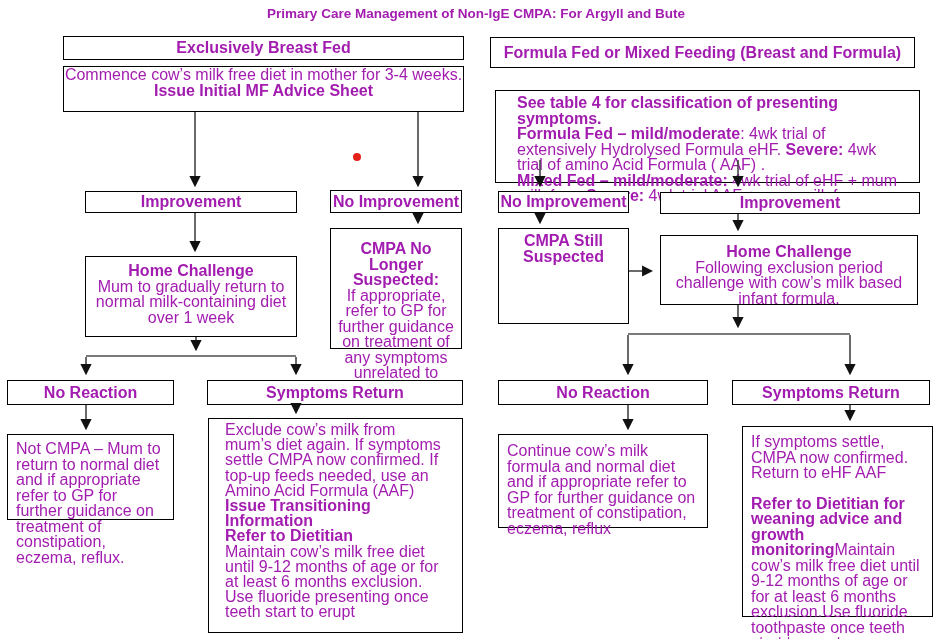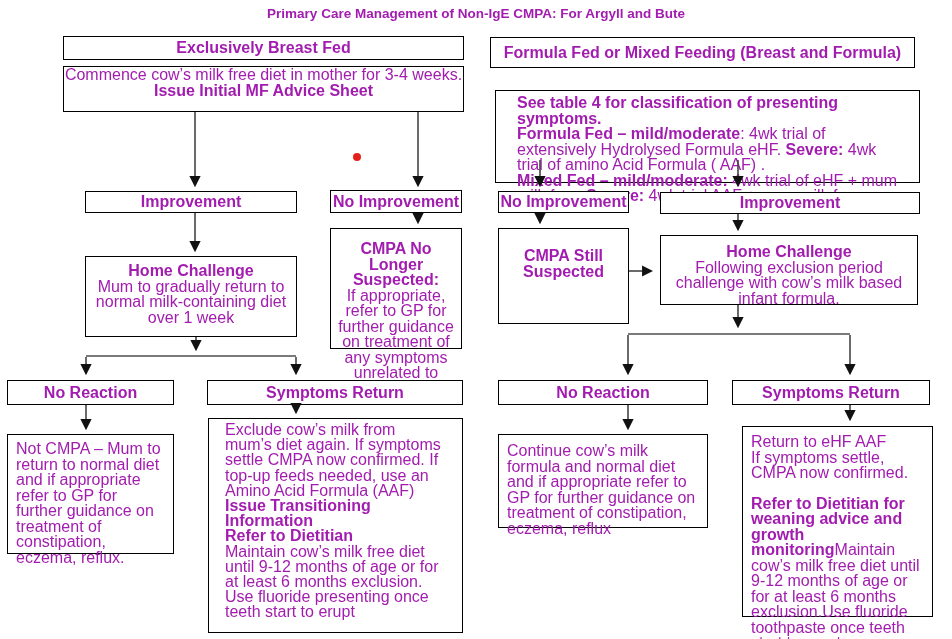--- a/index.html
+++ b/index.html
@@ -42,21 +42,21 @@
 
   <div class="box center" style="left:330px;top:228px;width:132px;height:121px;padding:12px 5px;">
     <div class="b">CMPA No Longer Suspected:</div>
     <div>If appropriate, refer to GP for further guidance on treatment of any symptoms unrelated to CMP</div>
   </div>
 
   <div class="box label" style="left:7px;top:380px;width:167px;height:25px;">No Reaction</div>
 
   <div class="box label" style="left:207px;top:380px;width:256px;height:25px;">Symptoms Return</div>
 
-  <div class="box" style="left:7px;top:434px;width:167px;height:120px;padding:6px 8px;">Not CMPA – Mum to return to normal diet and if appropriate refer to GP for further guidance on treatment of constipation, eczema, reflux.</div>
+  <div class="box" style="left:7px;top:434px;width:167px;height:86px;padding:6px 8px;">Not CMPA – Mum to return to normal diet and if appropriate refer to GP for further guidance on treatment of constipation, eczema, reflux.</div>
 
   <div class="box" style="left:208px;top:418px;width:255px;height:215px;padding:3px 16px;line-height:15.2px;">
     <div>Exclude cow’s milk from mum’s diet again. If symptoms settle CMPA now confirmed.  If top-up feeds needed, use an Amino Acid Formula (AAF)</div>
     <div class="b">Issue Transitioning Information</div>
     <div class="b">Refer to Dietitian</div>
     <div>Maintain cow’s milk free diet until 9-12 months of age or for at least 6 months exclusion.</div>
     <div>Use fluoride presenting once teeth start to erupt</div>
   </div>
 
   <div class="box label" style="left:490px;top:37px;width:425px;height:31px;">Formula Fed or Mixed Feeding (Breast and Formula)</div>
@@ -64,38 +64,38 @@
   <div class="box" style="left:495px;top:67px;width:425px;height:93px;padding:4px 21px;margin-top:23px;">
     <div class="b">See table 4 for classification of presenting symptoms.</div>
     <div><span class="b">Formula Fed – mild/moderate</span><span>: 4wk trial of extensively Hydrolysed Formula eHF. </span><span class="b">Severe:</span><span> 4wk trial of amino Acid Formula ( AAF) .</span></div>
     <div><span class="b">Mixed Fed – mild/moderate:</span><span> 4wk trial of eHF + mum milk free. </span><span class="b">Severe:</span><span> 4wk trial AAF + mum milk free.</span></div>
   </div>
 
   <div class="box label" style="left:498px;top:191px;width:131px;height:22px;">No Improvement</div>
 
   <div class="box label" style="left:660px;top:192px;width:260px;height:22px;">Improvement</div>
 
-  <div class="box center" style="left:498px;top:228px;width:131px;height:96px;padding:19px 4px;">
+  <div class="box center" style="left:498px;top:228px;width:131px;height:96px;padding:4px 4px;">
     <div class="b">CMPA Still Suspected</div>
   </div>
 
   <div class="box center" style="left:660px;top:235px;width:258px;height:70px;padding-top:8px;">
     <div class="b">Home Challenge</div>
     <div>Following exclusion period challenge with cow’s milk based infant formula.</div>
   </div>
 
   <div class="box label" style="left:498px;top:380px;width:210px;height:25px;">No Reaction</div>
 
   <div class="box label" style="left:732px;top:380px;width:198px;height:25px;">Symptoms Return</div>
 
   <div class="box" style="left:498px;top:434px;width:210px;height:94px;padding:8px;">Continue cow’s milk formula and normal diet and if appropriate refer to GP for further guidance on treatment of constipation, eczema, reflux</div>
 
   <div class="box" style="left:742px;top:426px;width:191px;height:191px;padding:7px 8px;">
+    <div>If symptoms settle, CMPA now confirmed.</div>
     <div>Return to eHF AAF</div>
-    <div>If symptoms settle, CMPA now confirmed.</div>
     <div class="spacer"></div>
     <div><span class="b">Refer to Dietitian for weaning advice and growth monitoring</span><span>Maintain cow’s milk free diet until 9-12 months of age or for at least 6 months exclusion.Use fluoride toothpaste once teeth start to erupt</span></div>
   </div>
 
   <div id="red-dot" style="background: rgb(227, 33, 25);"></div>
 
   <svg id="arrows" width="952" height="639" viewBox="0 0 952 639">
     <defs>
       <marker id="ah" viewBox="0 0 10 10" refX="8" refY="5" markerWidth="7" markerHeight="7" orient="auto">
         <path d="M0,0 L10,5 L0,10 z" fill="#111"></path>

